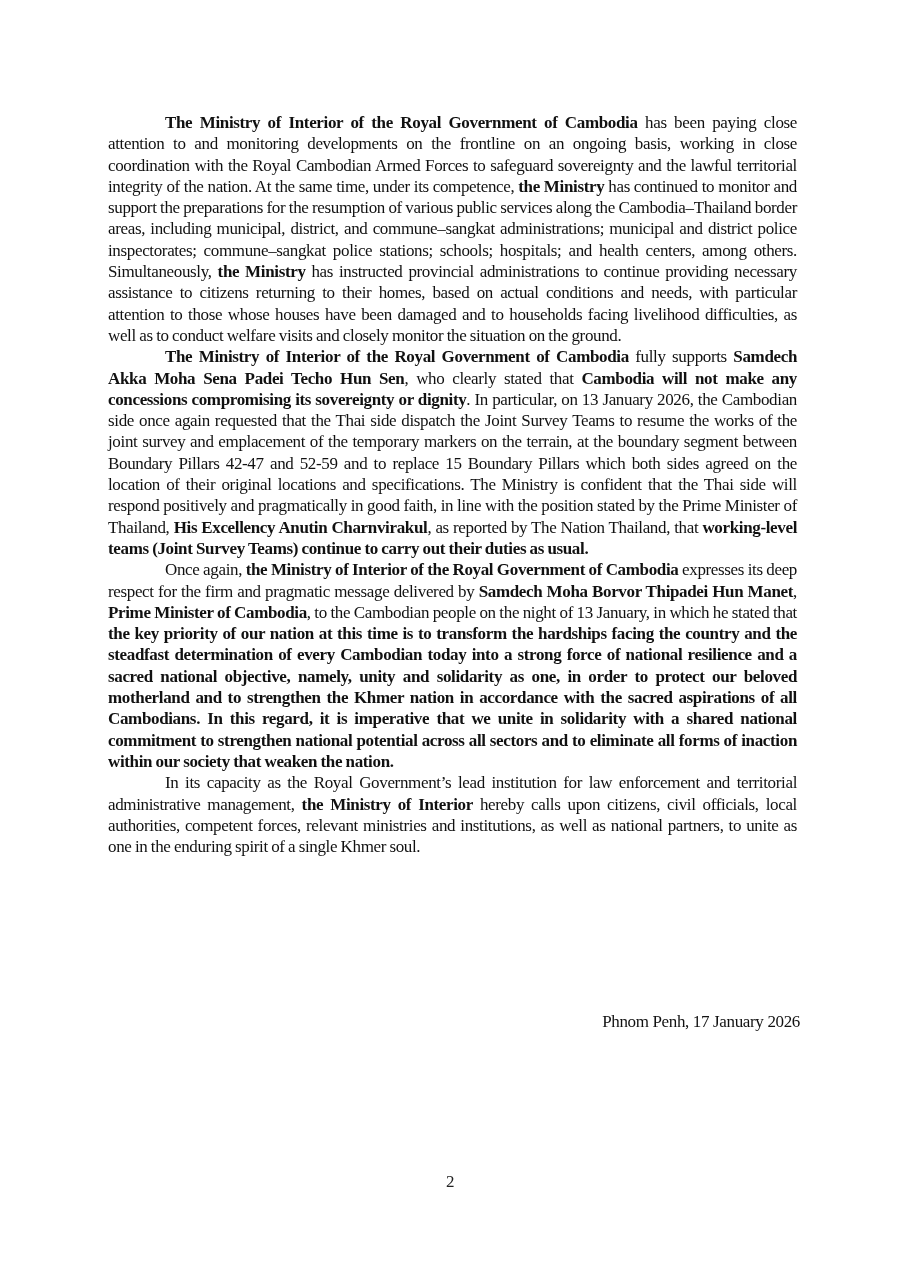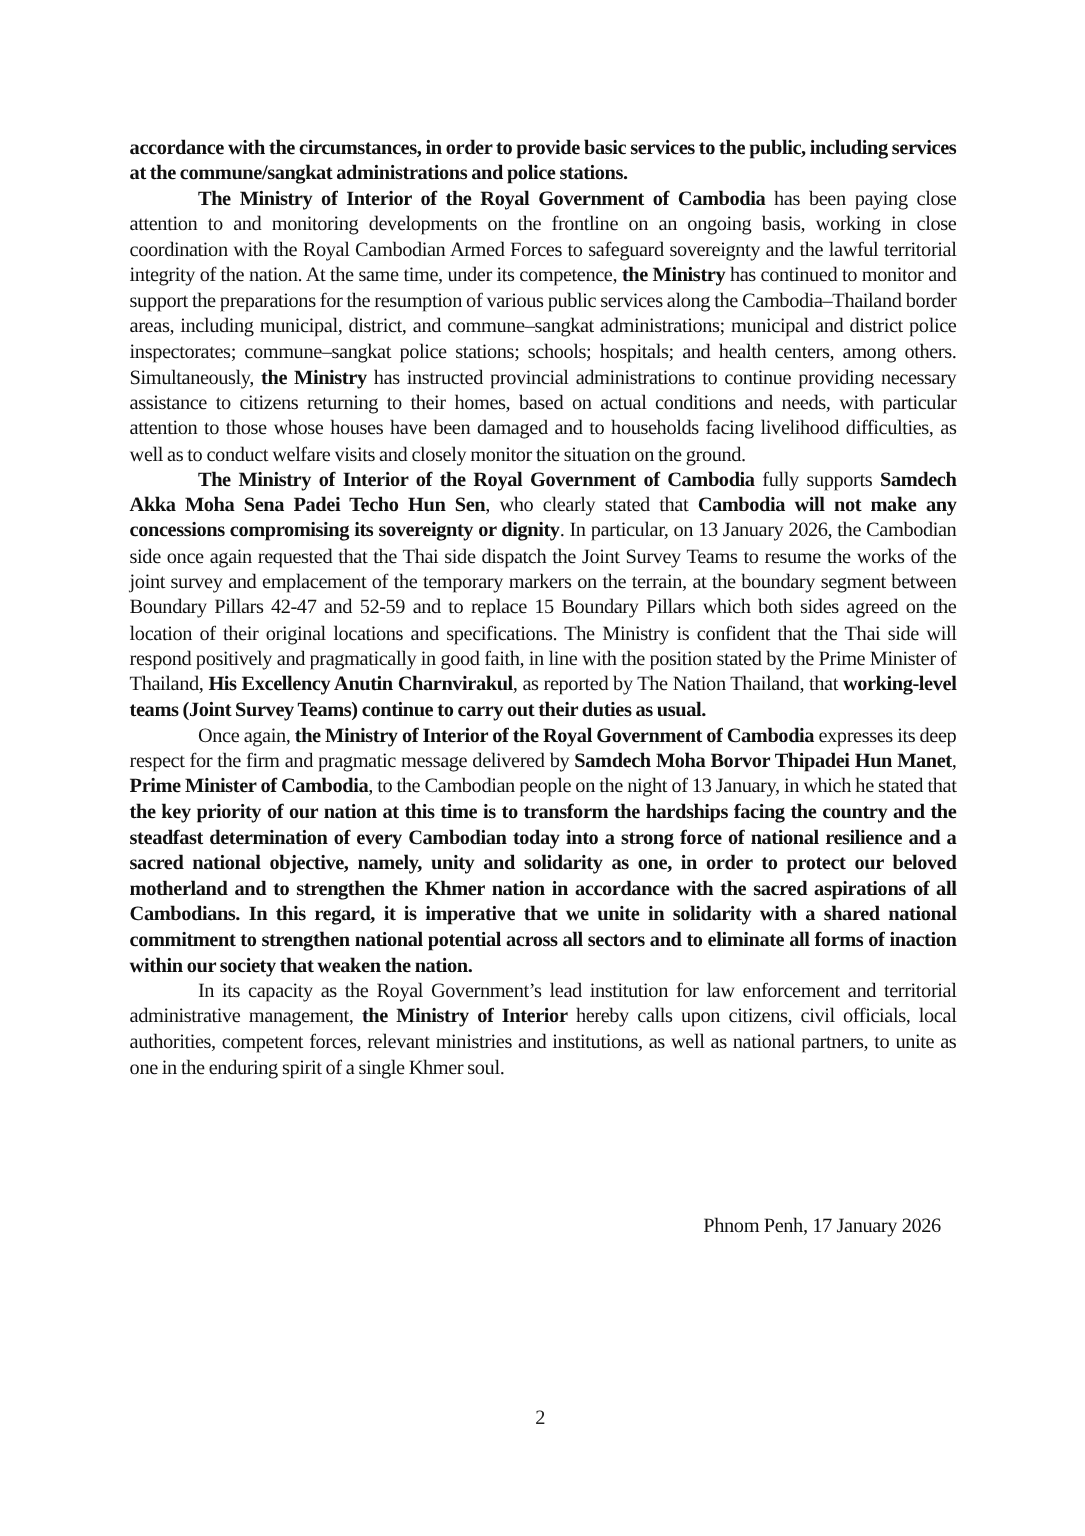--- a/index.html
+++ b/index.html
@@ -7,33 +7,32 @@
   .page {
     position: absolute; left: 108px; top: 112px; width: 689px;
     font-family: "Liberation Serif", serif;
     font-size: 17px; line-height: 21.3px; color: #111;
     letter-spacing: -0.35px; word-spacing: -0.5px;
   }
   p { margin: 0; text-align: justify; text-justify: inter-word; }
   p.indent { text-indent: 57px; font-family: Liberation Serif, serif; }
   b { font-weight: bold; }
   .place-date {
-    position: absolute; right: 120px; top: 1012px;
+    position: absolute; right: 104px; top: 1012px;
     font-family: "Liberation Serif", serif; font-size: 17px; color: #111; letter-spacing: -0.35px;
   }
   .page-number {
     position: absolute; left: 446px; top: 1172px;
     font-family: "Liberation Serif", serif; font-size: 17px; color: #222;
   }
 </style>
 </head>
 <body>
 
 <div class="page">
-  <p><b>accordance with the circumstances, in order to provide basic services to the public, including services at the commune/sangkat administrations and police stations.</b></p>
 
   <p class="indent"><b>The Ministry of Interior of the Royal Government of Cambodia</b><span> has been paying close attention to and monitoring developments on the frontline on an ongoing basis, working in close coordination with the Royal Cambodian Armed Forces to safeguard sovereignty and the lawful territorial integrity of the nation. At the same time, under its competence, </span><b>the Ministry</b><span> has continued to monitor and support the preparations for the resumption of various public services along the Cambodia–Thailand border areas, including municipal, district, and commune–sangkat administrations; municipal and district police inspectorates; commune–sangkat police stations; schools; hospitals; and health centers, among others. Simultaneously, </span><b>the Ministry</b><span> has instructed provincial administrations to continue providing necessary assistance to citizens returning to their homes, based on actual conditions and needs, with particular attention to those whose houses have been damaged and to households facing livelihood difficulties, as well as to conduct welfare visits and closely monitor the situation on the ground.</span></p>
 
   <p class="indent"><b>The Ministry of Interior of the Royal Government of Cambodia</b><span> fully supports </span><b>Samdech Akka Moha Sena Padei Techo Hun Sen</b><span>, who clearly stated that </span><b>Cambodia will not make any concessions compromising its sovereignty or dignity</b><span>. In particular, on 13 January 2026, the Cambodian side once again requested that the Thai side dispatch the Joint Survey Teams to  resume the works of the joint survey and emplacement of the temporary markers on the terrain, at the boundary segment between Boundary Pillars 42-47 and 52-59 and to replace 15 Boundary Pillars which both sides agreed on the location of their original locations and specifications. The Ministry is confident that the Thai side will respond positively and pragmatically in good faith, in line with the position stated by the Prime Minister of Thailand, </span><b>His Excellency Anutin Charnvirakul</b><span>, as reported by The Nation Thailand, that </span><b>working-level teams (Joint Survey Teams) continue to carry out their duties as usual.</b></p>
 
   <p class="indent"><span>Once again, </span><b>the Ministry of Interior of the Royal Government of Cambodia</b><span> expresses its deep respect for the firm and pragmatic message delivered by </span><b>Samdech Moha Borvor Thipadei Hun Manet</b><span>, </span><b>Prime Minister of Cambodia</b><span>, to the Cambodian people on the night of 13 January, in which he stated that </span><b>the key priority of our nation at this time is to transform the hardships facing the country and the steadfast determination of every Cambodian today into a strong force of national resilience and a sacred national objective, namely, unity and solidarity as one, in order to protect our beloved motherland and to strengthen the Khmer nation in accordance with the sacred aspirations of all Cambodians. In this regard, it is imperative that we unite in solidarity with a shared national commitment to strengthen national potential across all sectors and to eliminate all forms of inaction within our society that weaken the nation.</b></p>
 
   <p class="indent"><span>In its capacity as the Royal Government’s lead institution for law enforcement and territorial administrative management, </span><b>the Ministry of Interior</b><span> hereby calls upon citizens, civil officials, local authorities, competent forces, relevant ministries and institutions, as well as national partners, to unite as one in the enduring spirit of a single Khmer soul.</span></p>
 </div>
 

